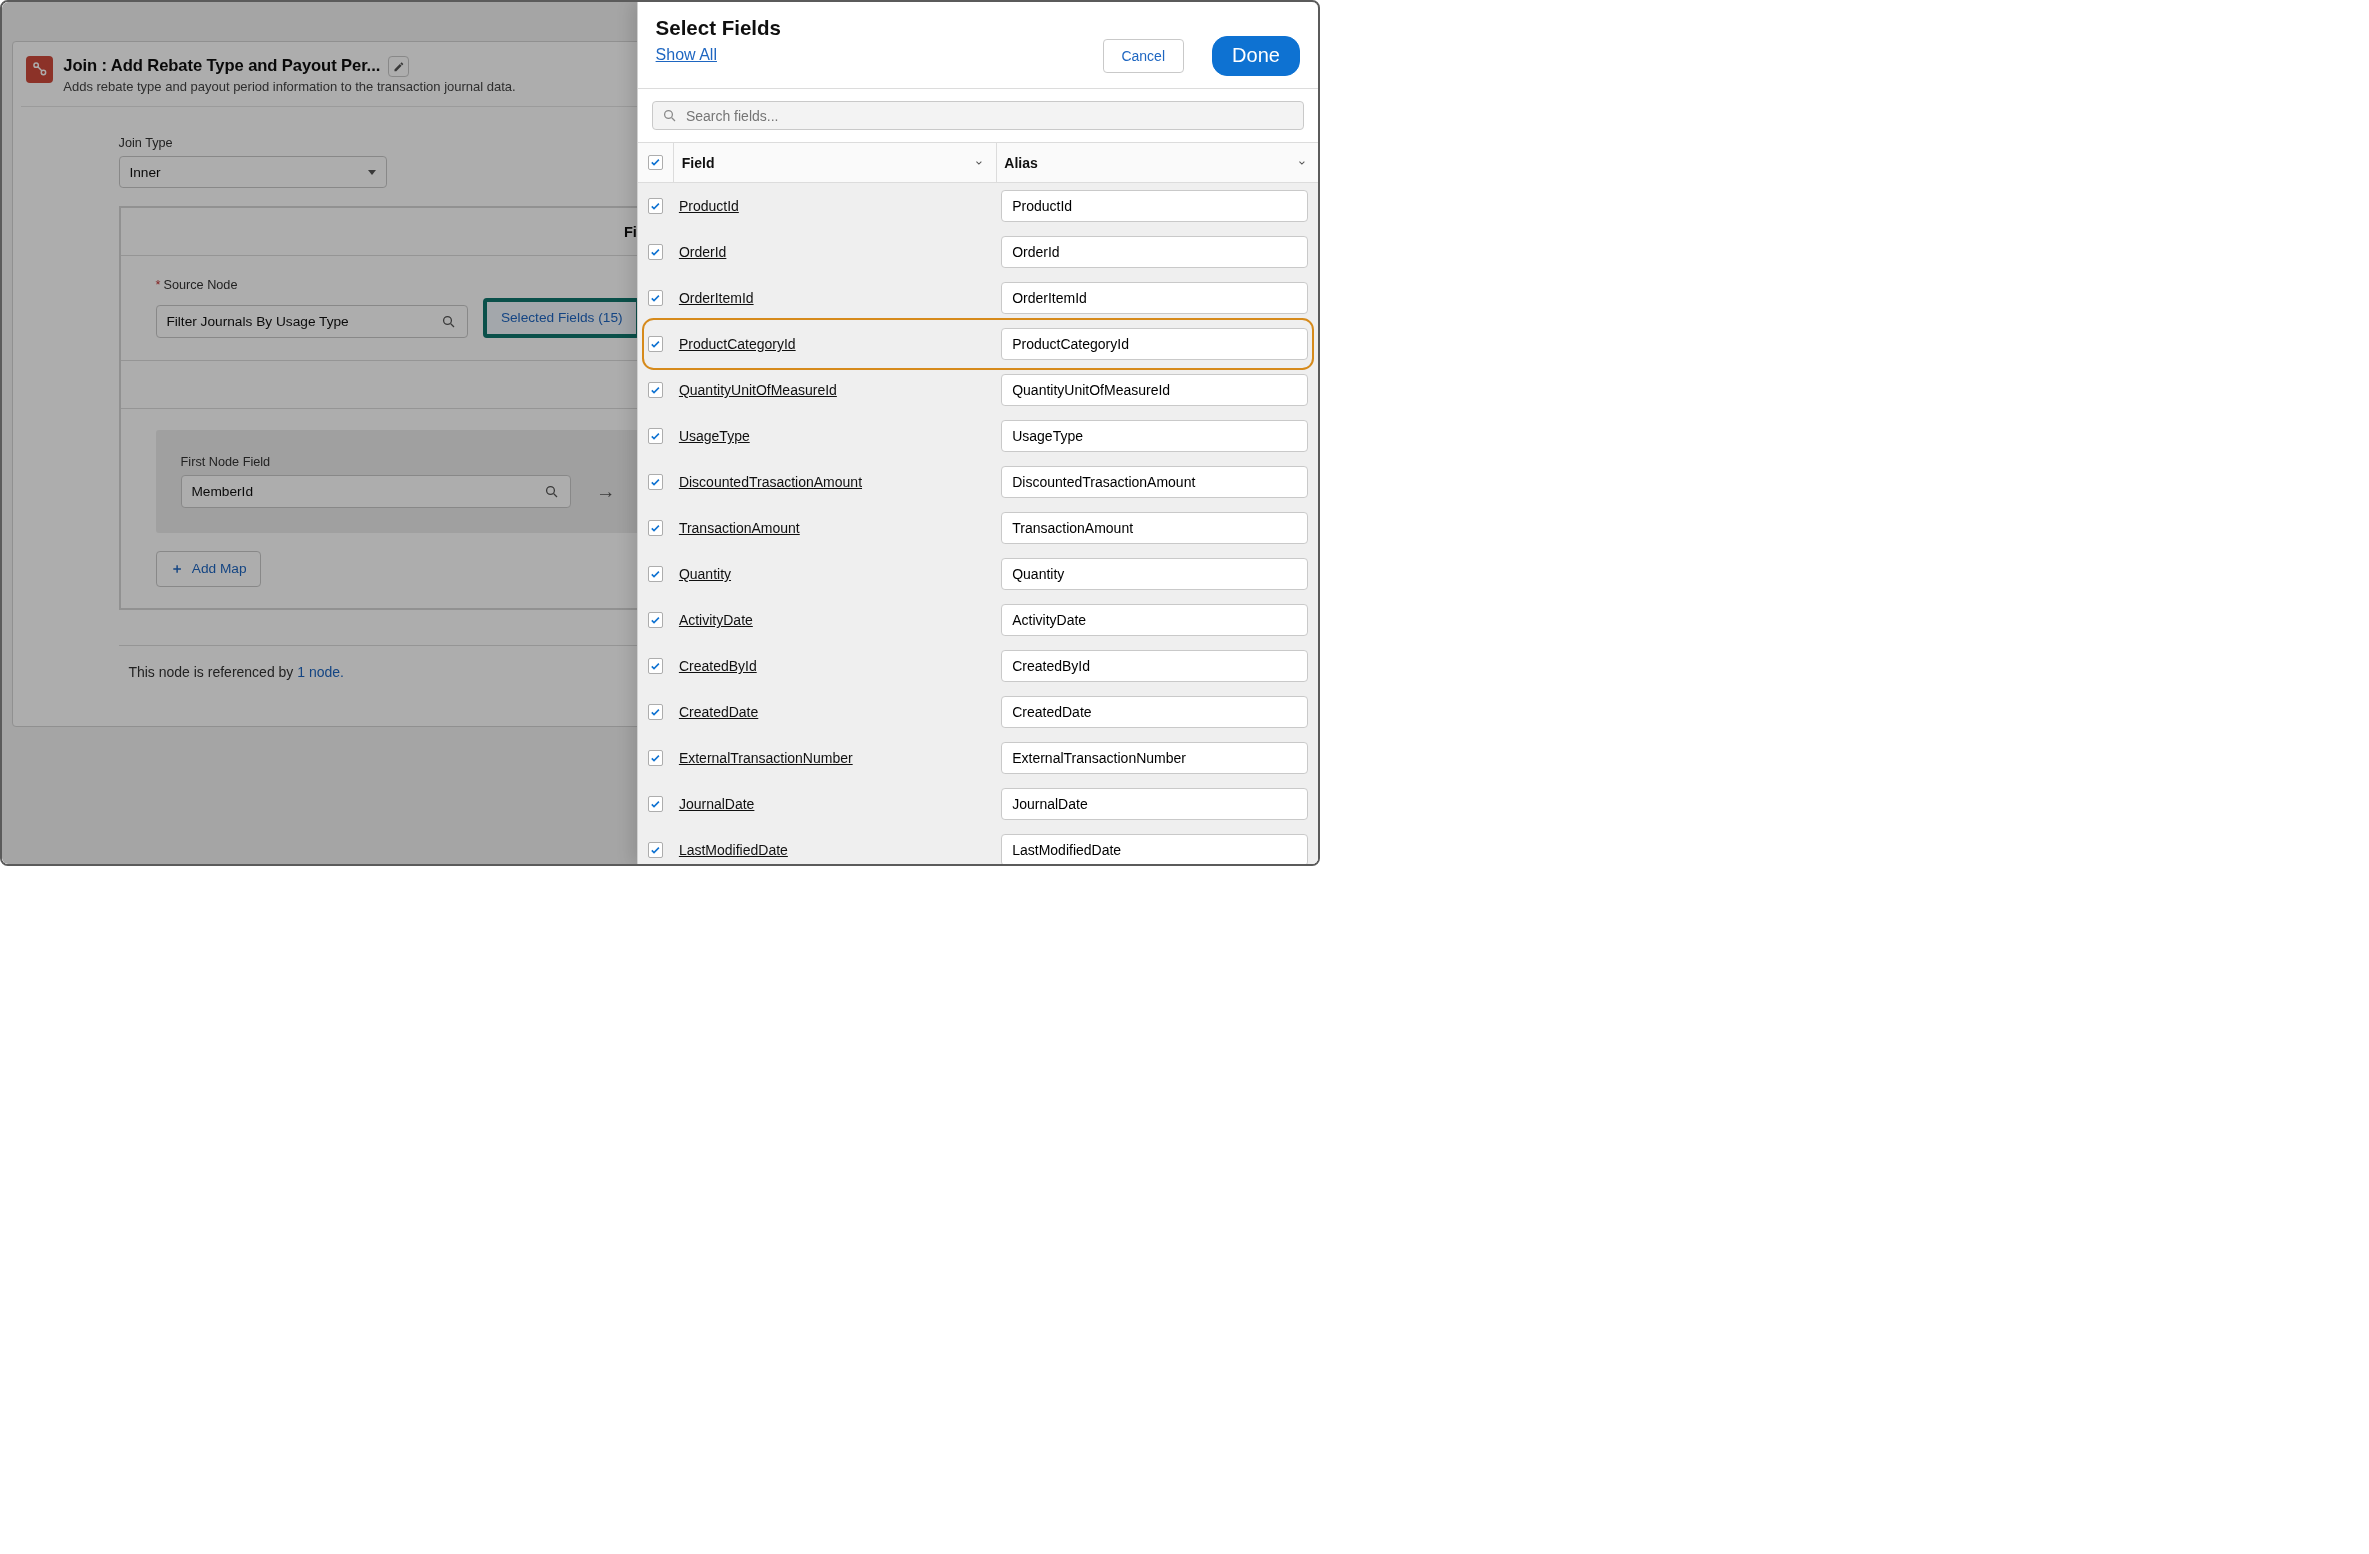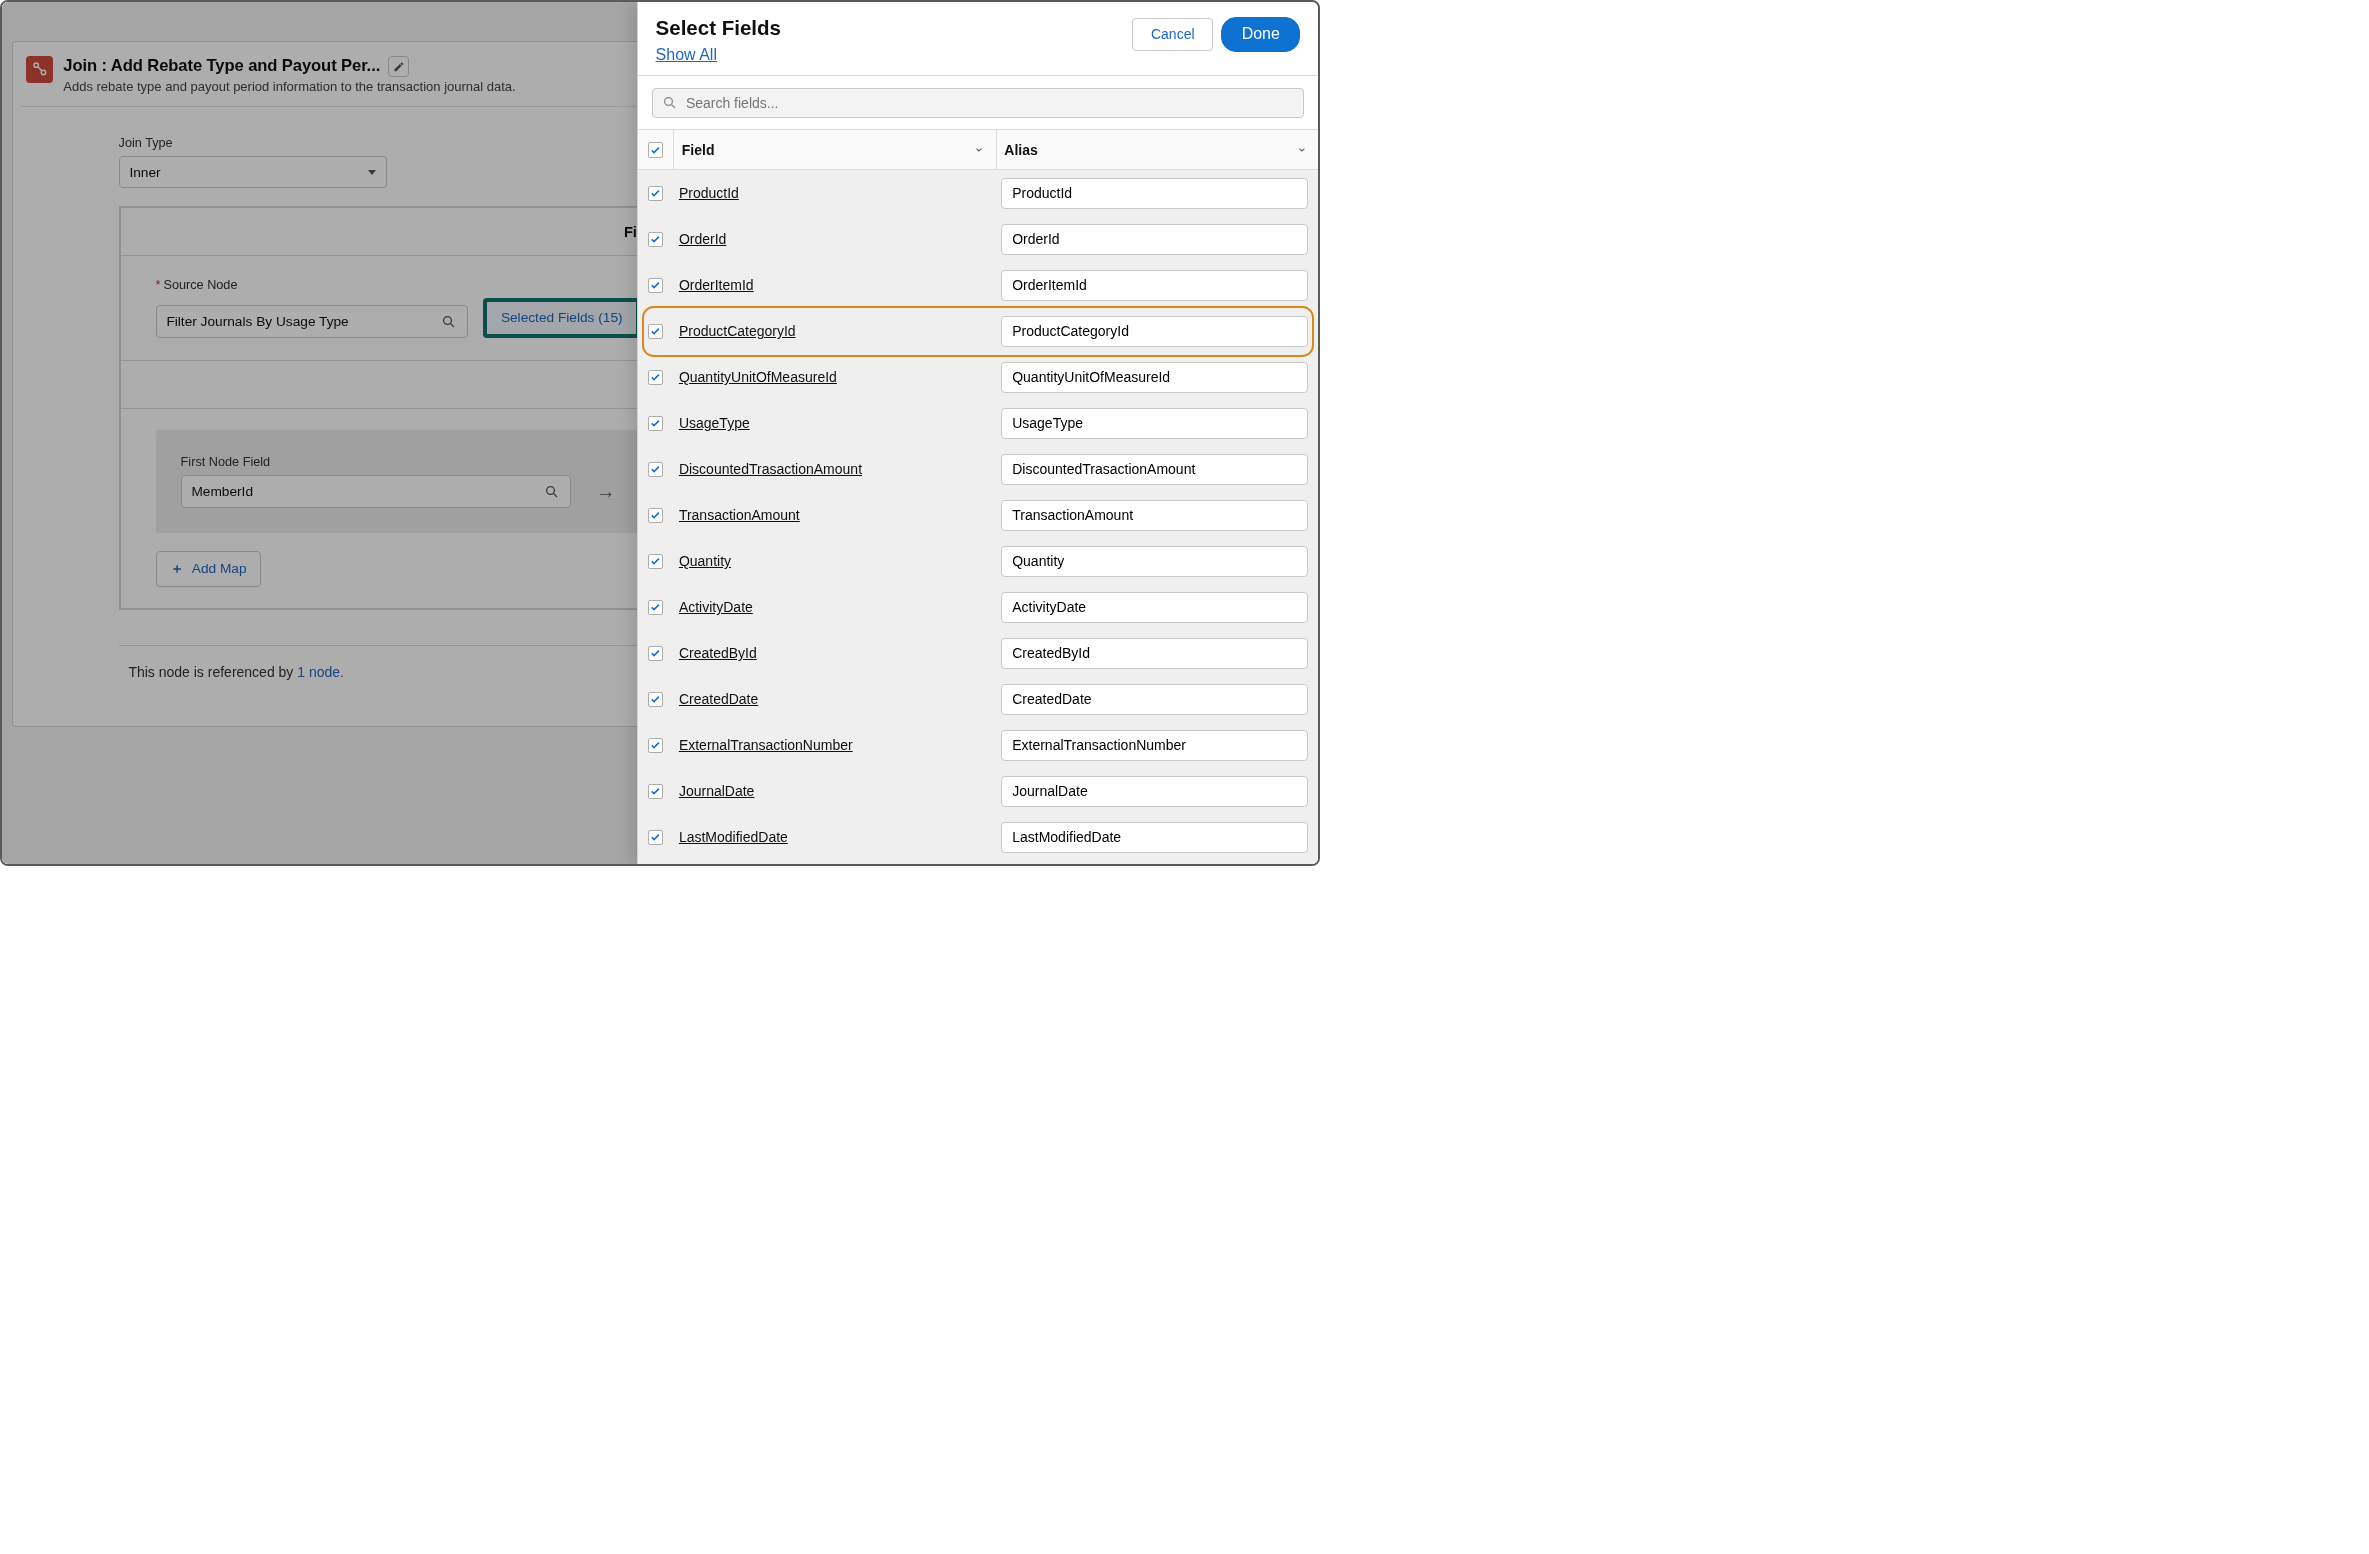--- a/index.html
+++ b/index.html
@@ -108,28 +108,28 @@
       box-shadow: -5.9px 0 15.6px rgba(0,0,0,0.12);
       border-top-right-radius: 5.9px;
       border-bottom-right-radius: 5.9px;
     }
     .modal-head {
       display: flex; justify-content: space-between; align-items: flex-start;
       padding: 13.7px 17.6px 11.7px 17.6px; border-bottom: 1px solid #dcdcdc;
     }
     .modal-title { font-size: 20.5px; font-weight: 600; text-align: right; }
     .modal-show-all { color: #1e66c1; font-size: 16px; margin-top: 5.9px; display: inline-block; }
-    .modal-btns { display: flex; gap: 8px; align-items: center; margin-top: 1px;}
+    .modal-btns { display: flex; gap: 28px; align-items: center; margin-top: 20px;}
     .btn-cancel {
       background: #fff; border: 1px solid #c9c9c9; color: #1e66c1;
       border-radius: 3.9px; padding: 7.8px 17.6px; font-size: 14px;
     }
     .btn-done {
       background: #0e72d2; border: 1px solid #0e72d2; color: #fff;
-      border-radius: 15px; padding: 7.8px 19.5px; font-size: 16px; font-weight: 500;
+      border-radius: 15px; padding: 7.8px 19.5px; font-size: 20px; font-weight: 500;
     }
     .search-wrap {
       padding: 11.7px 13.7px;
     }
     .search-field {
       width: 100%; border: 1px solid #c9c9c9; background: #f3f3f3;
       border-radius: 3.9px; display: flex; align-items: center; padding: 5.9px 9.8px; gap: 7.8px;
     }
     .search-field input {
       flex: 1; border: none; outline: none; background: transparent; font-size: 14px;

